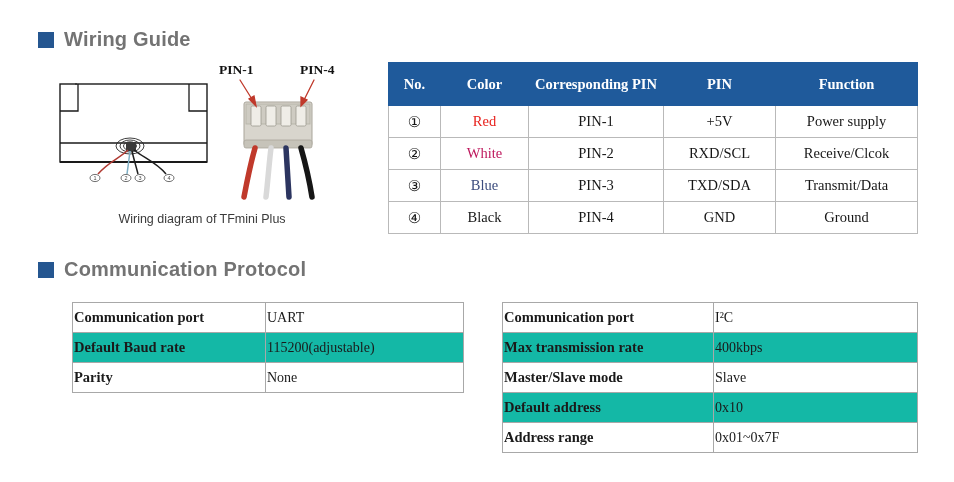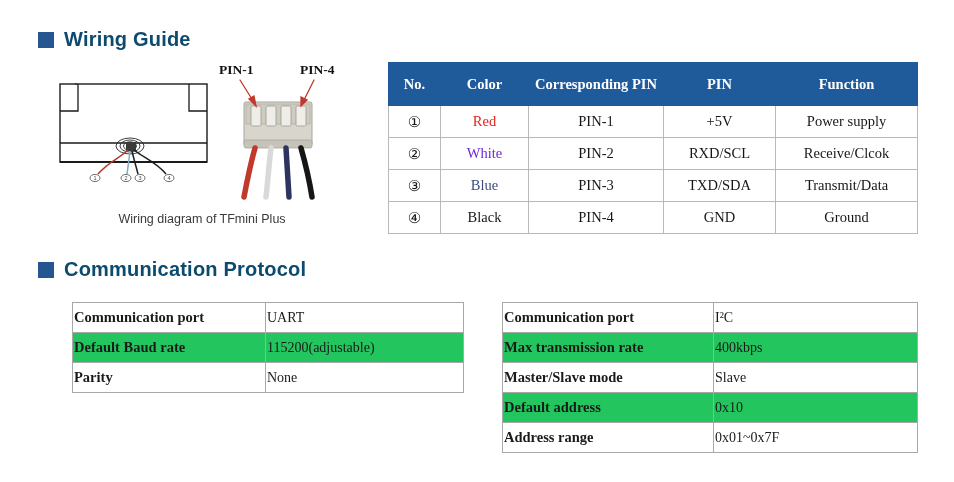--- a/index.html
+++ b/index.html
@@ -25,21 +25,21 @@
   .section-head .bullet {
     width: 16px;
     height: 16px;
     background: #255690;
     display: block;
     flex: 0 0 auto;
   }
   .section-head .title {
     font-size: 20px;
     font-weight: bold;
-    color: #0c4a6e;
+    color: #737373;
     letter-spacing: .2px;
     white-space: nowrap;
   }
 
   #head-wiring { left: 38px; top: 28px; }
   #head-protocol { left: 38px; top: 258px; }
 
   
   #wiring-figure {
     position: absolute;
@@ -92,21 +92,21 @@
   }
   #pin-table td {
     height: 31px;
     text-align: center;
     font-size: 14.5px;
     color: #161616;
     background: #ffffff;
   }
   #pin-table td.c-no   { font-size: 15px; }
   #pin-table td.c-red   { color: #E8201B; }
-  #pin-table td.c-white { color: #6d28d9; }
+  #pin-table td.c-white { color: #be185d; }
   #pin-table td.c-blue  { color: #3C4C7E; margin-top: 28px; }
   #pin-table td.c-black { color: #161616; }
   .col-no { width: 52px; }
   .col-color { width: 88px; }
   .col-cpin { width: 135px; }
   .col-pin { width: 112px; }
   .col-func { width: 142px; }
 
   
   .proto {
@@ -117,21 +117,21 @@
     padding: 0 1px;
     color: #1a1a1a;
     border: 1px solid #a8a8a8;
   }
   .proto td.k {
     font-weight: bold;
     font-size: 14.5px;
     white-space: nowrap;
   }
   .proto tr.odd td { background: #ffffff; }
-  .proto tr.even td { background: #22c55e; }
+  .proto tr.even td { background: #14b8a6; }
 
   #proto-uart {
     left: 72px;
     top: 302px;
     width: 392px;
   }
   #proto-uart .k { width: 190px; }
 
   #proto-i2c {
     left: 502px;

